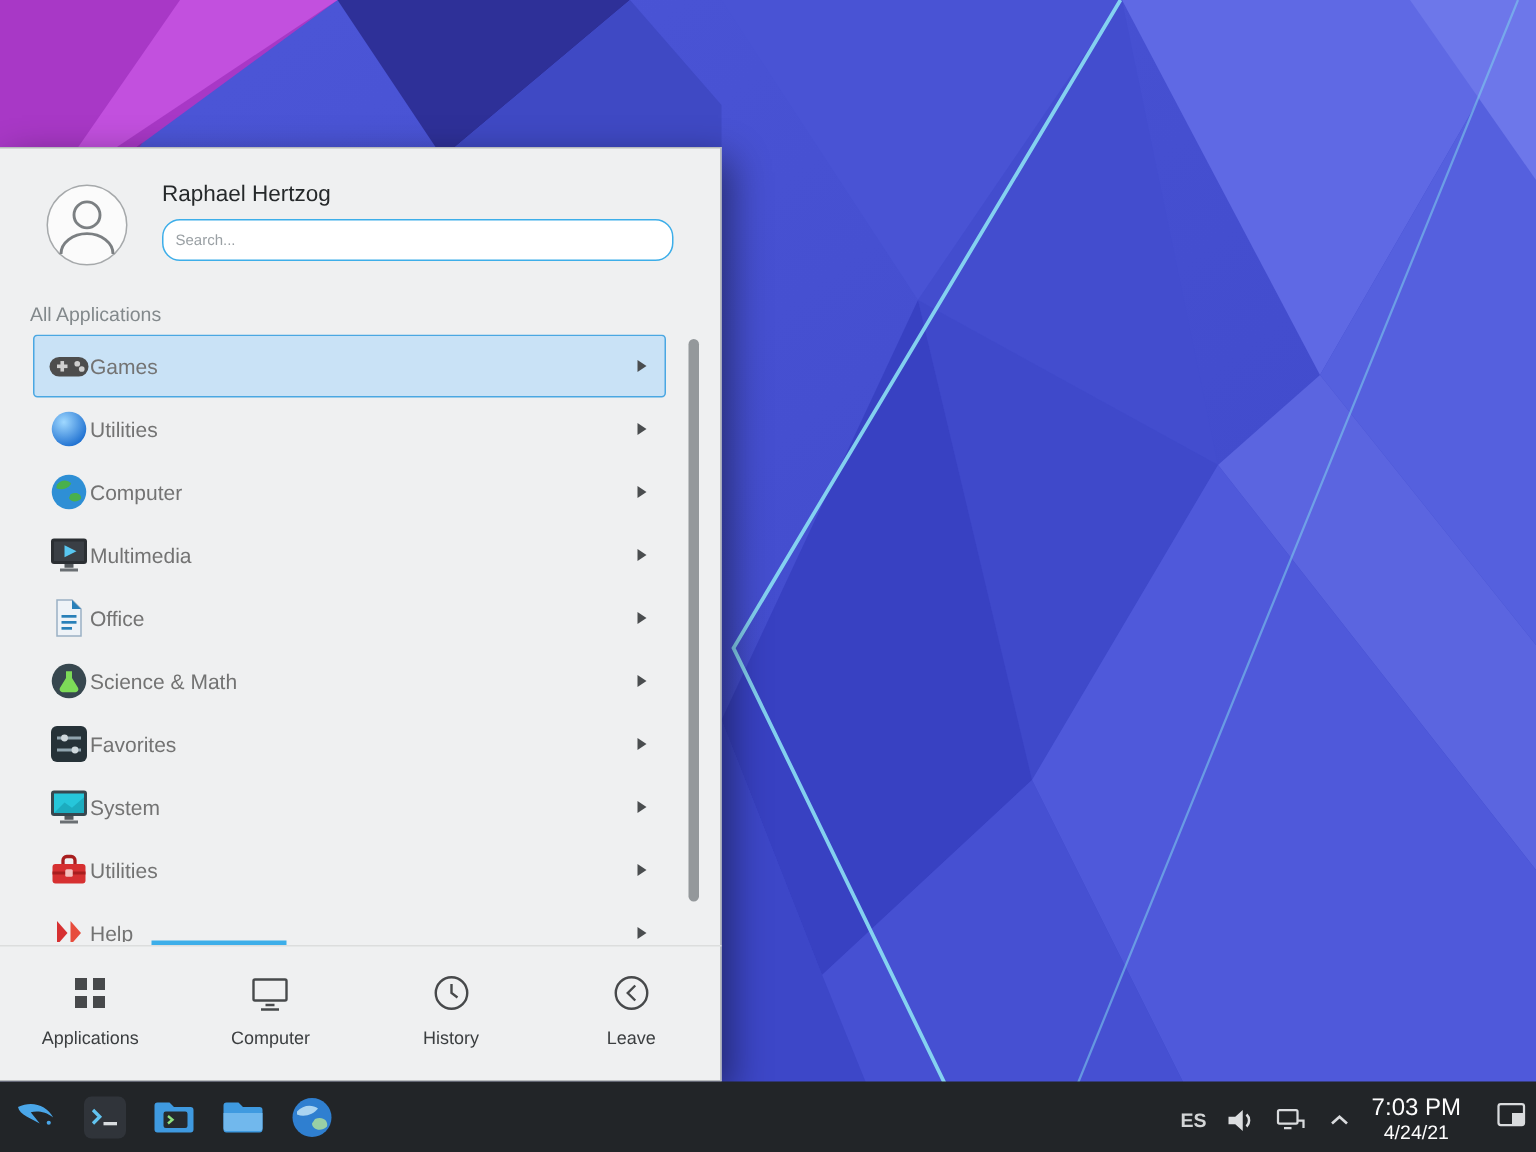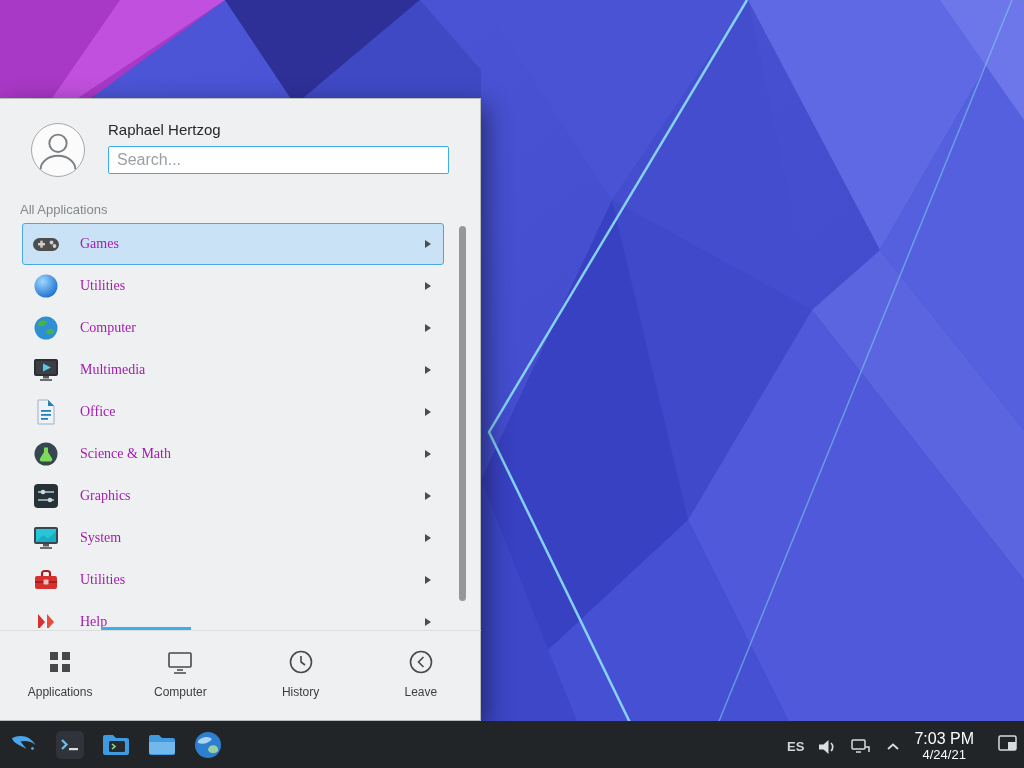--- a/index.html
+++ b/index.html
@@ -21,39 +21,39 @@
     box-shadow:6px 8px 24px rgba(0,0,0,.45);
   }
   .avatar {
     position:absolute; left:31px; top:24px; width:54px; height:54px;
     border-radius:50%; background:#fbfbfb; border:1px solid #a6a9ab;
     display:flex; align-items:center; justify-content:center;
   }
   .user-name { position:absolute; left:108px; top:22px; font-size:15px; color:#26292b;text-align:right; }
   .search {
     position:absolute; left:108px; top:47px; width:341px; height:28px;
-    background:#ffffff; border:1px solid #3daee9; border-radius:2px;
-    font-size:16px; color:#232627; padding:0 8px; outline:none;
+    background:#ffffff; border:1px solid #3daee9; border-radius:12px;
+    font-size:10px; color:#232627; padding:0 8px; outline:none;
     font-family:"Liberation Sans", sans-serif;
   }
   .search::placeholder { color:#9aa0a4; }
   .section-label { position:absolute; left:20px; top:103px; font-size:13px; color:#83898c; }
 
   .cat-list {
     position:absolute; left:0; top:124px; width:481px; height:405px; overflow:hidden;
   }
   .row {
     position:relative; margin-left:22px; width:422px; height:42px;
     display:flex; align-items:center;
     border:1px solid transparent; border-radius:3px; cursor:default;
   }
   .row.selected { background:#c9e2f6; border-color:#4aa7e2; }
   .cicon { width:28px; height:28px; margin-left:9px; flex:0 0 auto; }
   .cicon svg { width:28px; height:28px; display:block; }
-  .clabel { margin-left:20px; font-size:14px; color:#a21caf;font-family:Liberation Serif, serif; }
+  .clabel { font-size:14px; color:#737373; }
   .arrow {
     position:absolute; right:12px; top:50%; margin-top:-4px;
     width:0; height:0;
     border-left:6px solid #4a4d4f; border-top:4px solid transparent; border-bottom:4px solid transparent;
   }
   .scrollbar {
     position:absolute; left:459px; top:127px; width:7px; height:375px;
     background:#94989b; border-radius:3.5px;
   }
 
@@ -225,21 +225,21 @@
     <div class="row">
       <span class="cicon">
         <svg viewBox="0 0 28 28">
           <rect x="2" y="2" width="24" height="24" rx="4" fill="#263238"></rect>
           <rect x="6" y="9" width="16" height="2" fill="#90a4ae"></rect>
             <circle cx="11" cy="10" r="2.3" fill="#cfd8dc"></circle>
           <rect x="6" y="17" width="16" height="2" fill="#90a4ae"></rect>
             <circle cx="18" cy="18" r="2.3" fill="#cfd8dc"></circle>
         </svg>
       </span>
-      <span class="clabel">Graphics</span>
+      <span class="clabel">Favorites</span>
       <span class="arrow"></span>
     </div>
 
     <div class="row">
       <span class="cicon">
         <svg viewBox="0 0 28 28">
           <rect x="2" y="3" width="24" height="17" rx="2" fill="#37474f"></rect>
           <rect x="4" y="5" width="20" height="13" fill="#26c6da"></rect>
           <path d="M4 18 l7 -7 5 3.5 8 -7 v10.5 Z" fill="#1ba7ba" opacity="0.85"></path>
           <rect x="11" y="20" width="6" height="2.5" fill="#555a5e"></rect>

